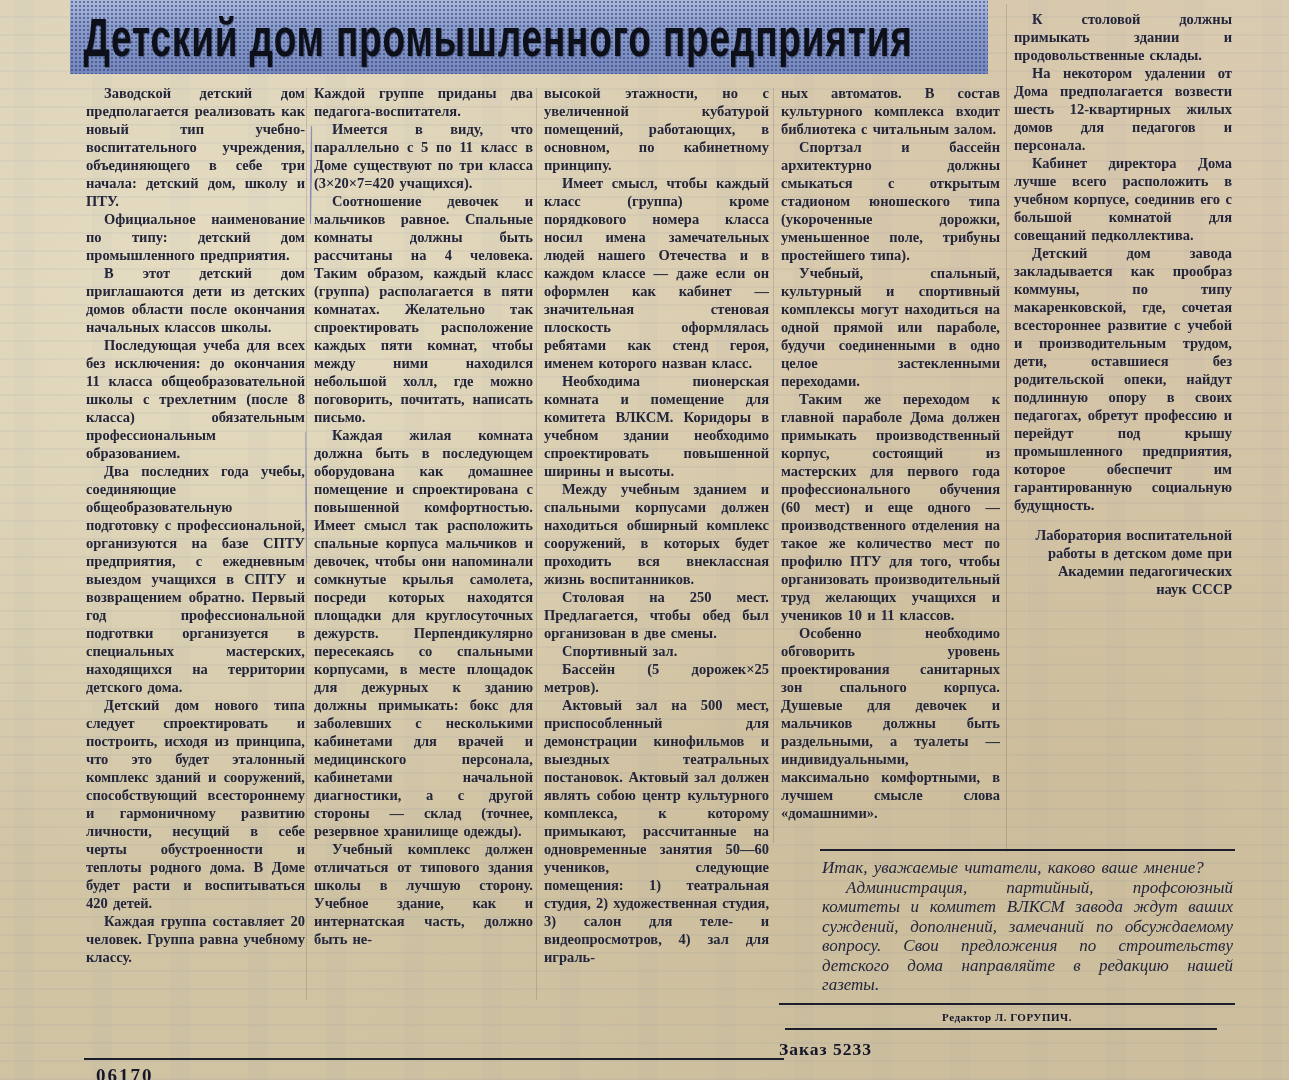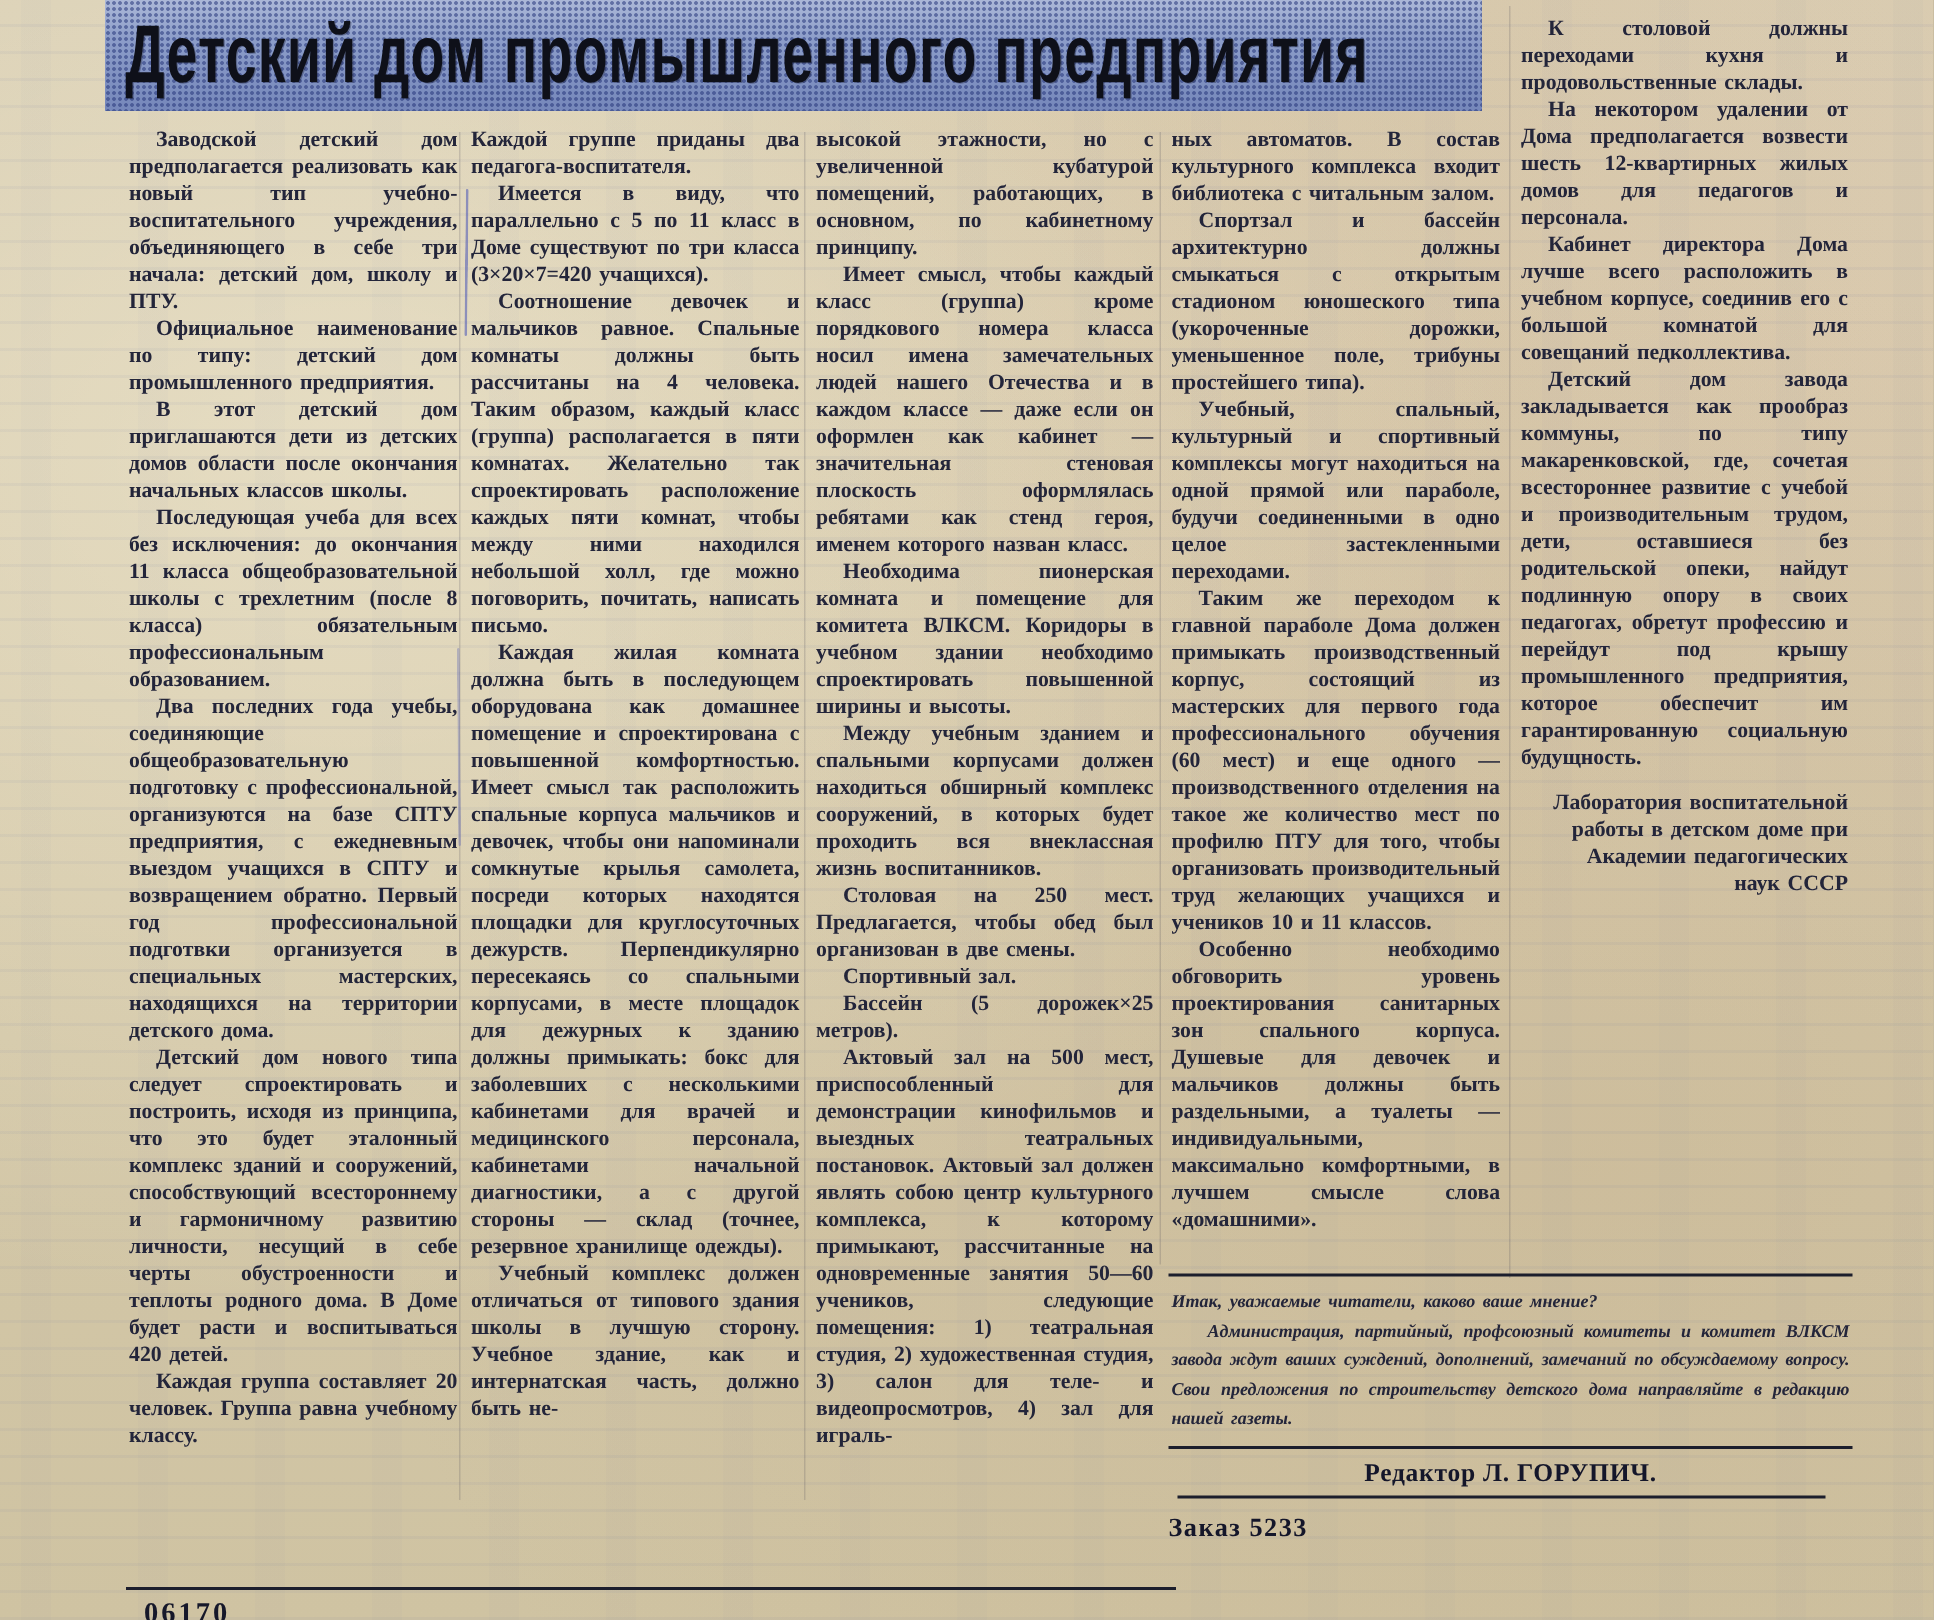--- a/index.html
+++ b/index.html
@@ -62,28 +62,28 @@
   .stroke-a{left:310px;top:126px;height:98px;transform:rotate(.6deg);}
   .stroke-b{left:305px;top:432px;height:132px;opacity:.55;transform:rotate(-.4deg);}
   .bottom-left{
     position:absolute;left:84px;top:1058px;width:688px;
     border-top:2.5px solid #1c1e2c;padding:5px 0 0 12px;text-decoration:underline;
   }
   .issue-code{font-weight:700;font-size:19px;color:#16182a;letter-spacing:2px;}
   .appeal-box{position:absolute;left:779px;top:849px;width:456px;color:#23253a;}
   .appeal-text{
     border-top:2.5px solid #1c1e2c;padding:7px 2px 5px 2px;
-    font-style:italic;font-weight:700;font-size:12px;line-height:19.5px;
-    text-align:justify;word-spacing:2px;
+    font-style:italic;font-weight:400;font-size:17px;line-height:19.5px;
+    text-align:justify;word-spacing:2px;margin-left:41px;
   }
   .appeal-text p{margin:0;text-indent:24px;}
   .appeal-text p:first-child{text-indent:0;}
   .rule{border-top:2.5px solid #1c1e2c;margin-top:3px;}
   .rule-narrow{margin:0 18px 0 6px;}
-  .editor-line{text-align:center;font-weight:700;font-size:17px;padding:6px 0 5px;color:#14162a;letter-spacing:.5px;}
+  .editor-line{text-align:center;font-weight:700;font-size:11px;padding:6px 0 5px;color:#14162a;letter-spacing:.5px;}
   .order-code{text-align:left;font-weight:700;font-size:17.5px;padding:9px 2px 0 0;color:#14162a;letter-spacing:1px;}
 </style>
 </head>
 <body>
 
 <div class="page">
   <div class="ghost-layer"></div>
 
   <div class="headline-band">
     <h1 class="headline">Детский дом промышленного предприятия</h1>
@@ -122,21 +122,21 @@
     </div>
   <div class="col col4">
       <p class="cont">ных автоматов. В состав культурного комплекса входит библиотека с читальным залом.</p>
       <p>Спортзал и бассейн архитектурно должны смыкаться с открытым стадионом юношеского типа (укороченные дорожки, уменьшенное поле, трибуны простейшего типа).</p>
       <p>Учебный, спальный, культурный и спортивный комплексы могут находиться на одной прямой или параболе, будучи соединенными в одно целое застекленными переходами.</p>
       <p>Таким же переходом к главной параболе Дома должен примыкать производственный корпус, состоящий из мастерских для первого года профессионального обучения (60 мест) и еще одного — производственного отделения на такое же количество мест по профилю ПТУ для того, чтобы организовать производительный труд желающих учащихся и учеников 10 и 11 классов.</p>
       <p>Особенно необходимо обговорить уровень проектирования санитарных зон спального корпуса. Душевые для девочек и мальчиков должны быть раздельными, а туалеты —индивидуальными, максимально комфортными, в лучшем смысле слова «домашними».</p>
     </div>
   <div class="col col5">
     <div>
-        <p>К столовой должны переходами кухня и продовольственные склады.</p>
+        <p>К столовой должны примыкать здании и продовольственные склады.</p>
         <p>На некотором удалении от Дома предполагается возвести шесть 12-квартирных жилых домов для педагогов и персонала.</p>
         <p>Кабинет директора Дома лучше всего расположить в учебном корпусе, соединив его с большой комнатой для совещаний педколлектива.</p>
         <p>Детский дом завода закладывается как прообраз коммуны, по типу макаренковской, где, сочетая всестороннее развитие с учебой и производительным трудом, дети, оставшиеся без родительской опеки, найдут подлинную опору в своих педагогах, обретут профессию и перейдут под крышу промышленного предприятия, которое обеспечит им гарантированную социальную будущность.</p>
       </div>
     <div class="signature">Лаборатория воспитательной работы в детском доме при Академии педагогических наук СССР</div>
   </div>
 
   <div class="pen-stroke stroke-a"></div>
   <div class="pen-stroke stroke-b"></div>
 

